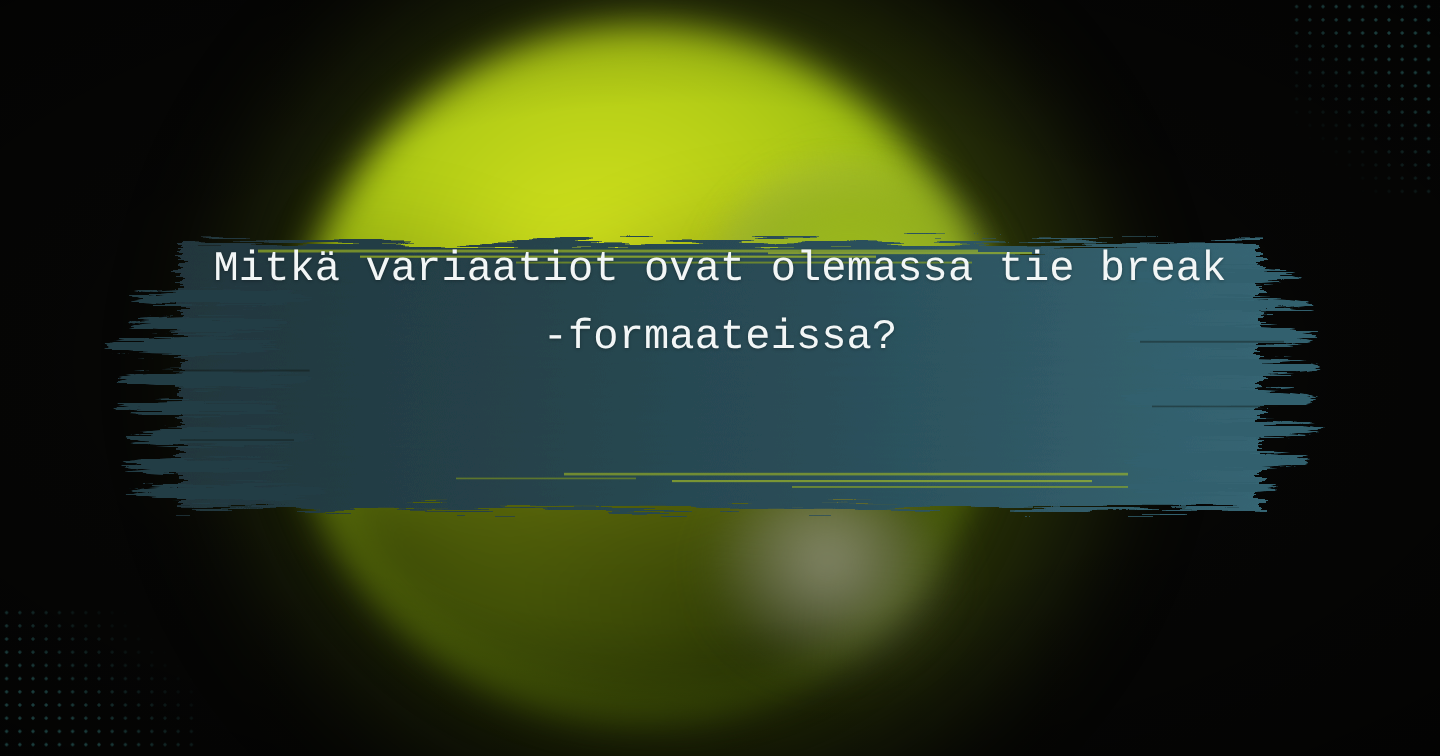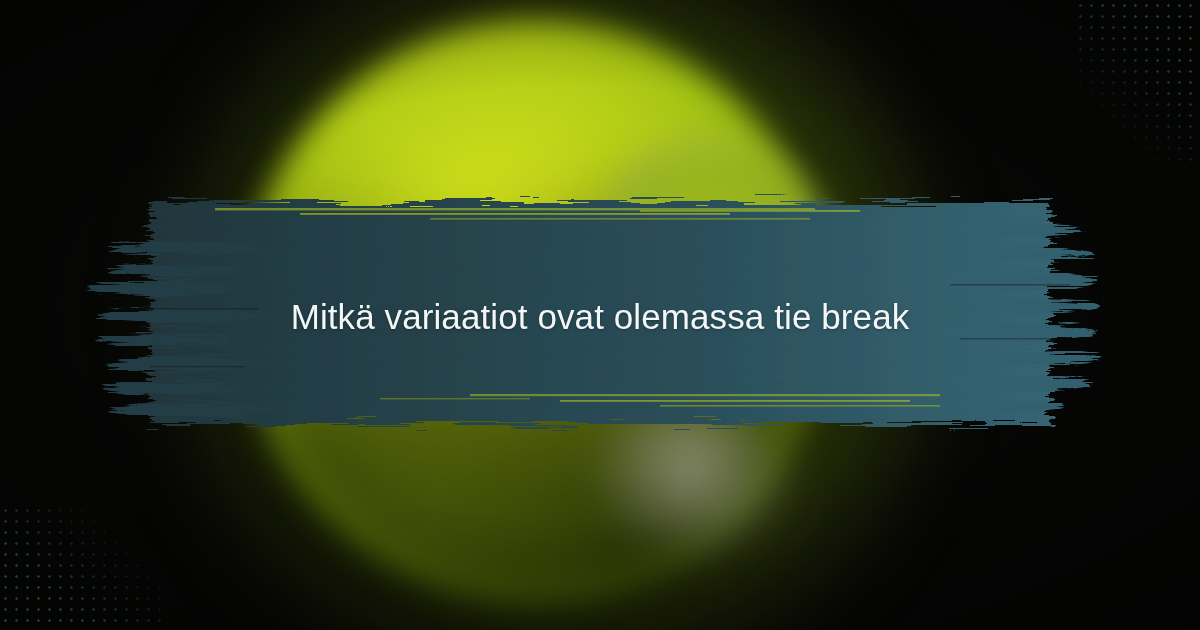--- a/index.html
+++ b/index.html
@@ -180,30 +180,31 @@
 
   .banner-text {
     position: absolute;
     left: 200px;
     top: 0;
     width: 800px;
     height: 250px;
     display: flex;
     flex-direction: column;
     align-items: center;
-    justify-content: center;
+    justify-content: flex-start;
     text-align: center;
     color: #f2f6f6;
     font-size: 35px;
     font-weight: 400;
     line-height: 1.62;
     letter-spacing: 0.1px;
     text-shadow: 0 1px 3px rgba(0,0,0,0.30);
     padding-top: 8px;
     box-sizing: border-box;
+    font-family: Liberation Mono, monospace;
   }
   .banner-text .ln {
     display: block;
     white-space: nowrap;
   }
 </style>
 </head>
 <body>
 
 <div id="stage">
@@ -281,16 +282,17 @@
       <g opacity="0.35">
         <rect x="148" y="120" width="110" height="1.6" fill="#0c0f08"></rect>
         <rect x="150" y="178" width="95" height="1.4" fill="#0c0f08"></rect>
         <rect x="950" y="96" width="120" height="1.6" fill="#0c0f08"></rect>
         <rect x="960" y="150" width="105" height="1.4" fill="#0c0f08"></rect>
       </g>
     </svg>
 
     <div class="banner-text">
       <span class="ln">Mitkä variaatiot ovat olemassa tie break</span>
+      <span class="ln">-formaateissa?</span>
     </div>
   </div>
 
 </div>
 
 </body></html>

